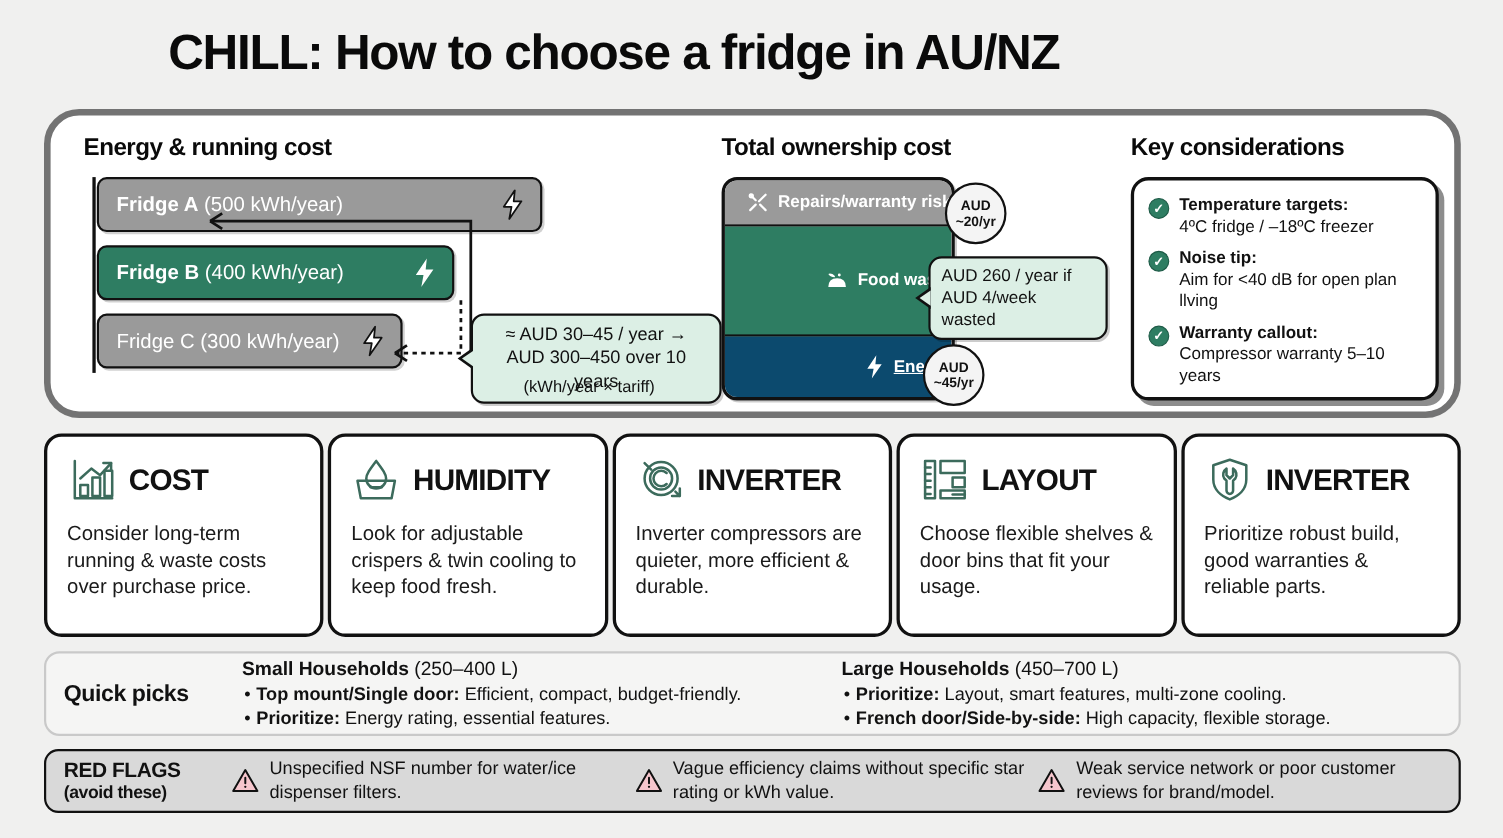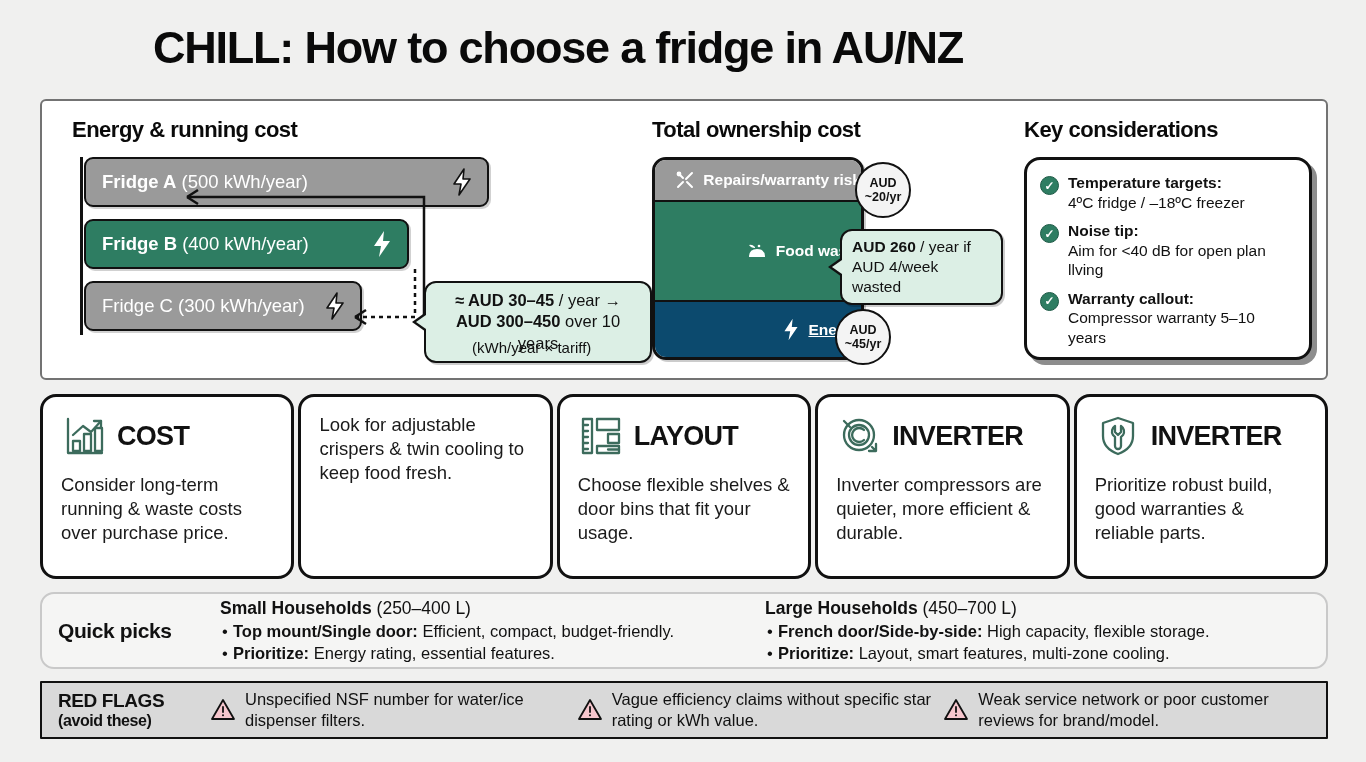--- a/index.html
+++ b/index.html
@@ -22,22 +22,22 @@
     line-height: 1.05;
     color: #0a0a0a;
   }
 
   
   .top-panel {
     position: absolute;
     left: 40px; top: 99px;
     width: 1288px; height: 281px;
     background: #fff;
-    border: 2px solid #737373;
-    border-radius: 6px;
+    border: 6px solid #737373;
+    border-radius: 32px;
     display: flex;
   }
   .col-energy { width: 600px; padding: 16px 0 0 30px; position: relative; }
   .col-own    { width: 370px; padding: 16px 0 0 10px; position: relative; }
   .col-key    { flex: 1; padding: 16px 14px 0 12px; position: relative; }
 
   .sec-title {
     font-size: 22px; font-weight: bold; letter-spacing: -0.5px;
     margin-bottom: 14px; color: #0a0a0a;
   }
@@ -61,21 +61,21 @@
   .bolt { font-size: 23px; line-height: 1; }
   .bolt svg { display:block; }
 
   
   .callout {
     position: absolute;
     background: #dcefe5; border: 2.5px solid #111; border-radius: 12px;
     padding: 7px 13px; font-size: 16.5px; line-height: 1.3;
     box-shadow: 2px 2px 0 rgba(0,0,0,0.2);
   }
-  .callout b { font-weight: bold; text-align: center; }
+  .callout b { font-weight: normal; text-align: center; }
   .callout.c-energy { left: 352px; top: 124px; width: 228px; }
   .callout .tail {
     position: absolute; left: -14px; top: 50%; margin-top: -10px;
     width: 0; height: 0;
     border-top: 10px solid transparent;
     border-bottom: 10px solid transparent;
     border-right: 14px solid #111;
   }
   .callout .tail::after {
     content: ""; position: absolute; left: 4px; top: -7px;
@@ -168,21 +168,21 @@
   .quick-col .qh b { font-weight: bold; }
   .quick-col ul { list-style: none; }
   .quick-col li { padding-left: 13px; position: relative; }
   .quick-col li::before { content: "•"; position: absolute; left: 2px; }
   .quick-col li b { font-weight: bold; }
 
   
   .flags {
     position: absolute; left: 40px; top: 681px;
     width: 1288px; height: 58px;
-    background: #d9d9d9; border: 2.5px solid #111; border-radius: 1px;
+    background: #d9d9d9; border: 2.5px solid #111; border-radius: 13px;
     display: flex; align-items: center; padding: 0 16px;
   }
   .flags-label { font-size: 19px; font-weight: bold; width: 152px; line-height: 1.14; letter-spacing: -0.4px; }
   .flags-label .sub { font-size: 16px; }
   .flag-item { flex: 1; display: flex; gap: 9px; align-items: center; font-size: 16.5px; line-height: 1.28; }
   .warn { flex: 0 0 auto; width: 26px; height: 26px; }
   .warn svg { display: block; }
 </style>
 </head>
 <body>
@@ -347,21 +347,50 @@
                 <path d="M33 8 H40 V15"></path>
               </g>
             </svg>
         </span>
         <span class="card-title">COST</span>
       </div>
       <div class="card-body">Consider long-term running &amp; waste costs over purchase price.</div>
     </div>
 
     <div class="card">
+      <div class="card-head">
+        <span class="card-ico">
+          <svg viewBox="0 0 46 46">
+              <g fill="none" stroke="#3c6b5c" stroke-width="2.3" stroke-linecap="round" stroke-linejoin="round">
+                <path d="M23 6 C17 14 14 18 14 22 a9 9 0 0 0 18 0 C32 18 29 14 23 6 Z"></path>
+                <path d="M6 24 H40 L37 40 H9 Z"></path>
+                <path d="M18 30 H28"></path>
+              </g>
+            </svg>
+        </span>
+        <span class="card-title">HUMIDITY</span>
+      </div>
       <div class="card-body">Look for adjustable crispers &amp; twin cooling to keep food fresh.</div>
+    </div>
+
+    <div class="card">
+      <div class="card-head">
+        <span class="card-ico">
+          <svg viewBox="0 0 46 46">
+              <g fill="none" stroke="#3c6b5c" stroke-width="2.3" stroke-linecap="round" stroke-linejoin="round">
+                <circle cx="23" cy="22" r="15"></circle>
+                <circle cx="23" cy="22" r="10"></circle>
+                <path d="M28 17 a7 7 0 1 0 0 10"></path>
+                <path d="M8 8 L14 14 M36 34 L40 38 M40 38 H33 M40 38 V31"></path>
+              </g>
+            </svg>
+        </span>
+        <span class="card-title">INVERTER</span>
+      </div>
+      <div class="card-body">Inverter compressors are quieter, more efficient &amp; durable.</div>
     </div>
 
     <div class="card">
       <div class="card-head">
         <span class="card-ico">
           <svg viewBox="0 0 46 46">
               <g fill="none" stroke="#3c6b5c" stroke-width="2.3" stroke-linecap="round" stroke-linejoin="round">
                 <rect x="5" y="6" width="9" height="34"></rect>
                 <path d="M5 12 H10 M5 18 H10 M5 24 H10 M5 30 H10 M5 36 H10"></path>
                 <rect x="19" y="6" width="22" height="11"></rect>
@@ -374,37 +403,20 @@
         <span class="card-title">LAYOUT</span>
       </div>
       <div class="card-body">Choose flexible shelves &amp; door bins that fit your usage.</div>
     </div>
 
     <div class="card">
       <div class="card-head">
         <span class="card-ico">
           <svg viewBox="0 0 46 46">
               <g fill="none" stroke="#3c6b5c" stroke-width="2.3" stroke-linecap="round" stroke-linejoin="round">
-                <circle cx="23" cy="22" r="15"></circle>
-                <circle cx="23" cy="22" r="10"></circle>
-                <path d="M28 17 a7 7 0 1 0 0 10"></path>
-                <path d="M8 8 L14 14 M36 34 L40 38 M40 38 H33 M40 38 V31"></path>
-              </g>
-            </svg>
-        </span>
-        <span class="card-title">INVERTER</span>
-      </div>
-      <div class="card-body">Inverter compressors are quieter, more efficient &amp; durable.</div>
-    </div>
-
-    <div class="card">
-      <div class="card-head">
-        <span class="card-ico">
-          <svg viewBox="0 0 46 46">
-              <g fill="none" stroke="#3c6b5c" stroke-width="2.3" stroke-linecap="round" stroke-linejoin="round">
                 <path d="M23 5 L38 10 V23 C38 32 31 38 23 41 C15 38 8 32 8 23 V10 Z"></path>
                 <path d="M20 13 V19 L23 22 L26 19 V13 C29 15 30 19 28 22 L26 24 V33 a3 3 0 0 1-6 0 V24 L18 22 C16 19 17 15 20 13 Z"></path>
               </g>
             </svg>
         </span>
         <span class="card-title">INVERTER</span>
       </div>
       <div class="card-body">Prioritize robust build, good warranties &amp; reliable parts.</div>
     </div>
   </div>
@@ -416,22 +428,22 @@
       <div class="qh"><b>Small Households</b><span> (250–400 L)</span></div>
       <ul>
         <li><b>Top mount/Single door:</b><span> Efficient, compact, budget-friendly.</span></li>
         <li><b>Prioritize:</b><span> Energy rating, essential features.</span></li>
       </ul>
     </div>
 
     <div class="quick-col">
       <div class="qh"><b>Large Households</b><span> (450–700 L)</span></div>
       <ul>
+        <li><b>Prioritize:</b><span> Layout, smart features, multi-zone cooling.</span></li>
         <li><b>French door/Side-by-side:</b><span> High capacity, flexible storage.</span></li>
-        <li><b>Prioritize:</b><span> Layout, smart features, multi-zone cooling.</span></li>
       </ul>
     </div>
   </div>
 
   <div class="flags">
     <div class="flags-label">
       <div>RED FLAGS</div>
       <div class="sub">(avoid these)</div>
     </div>
 

